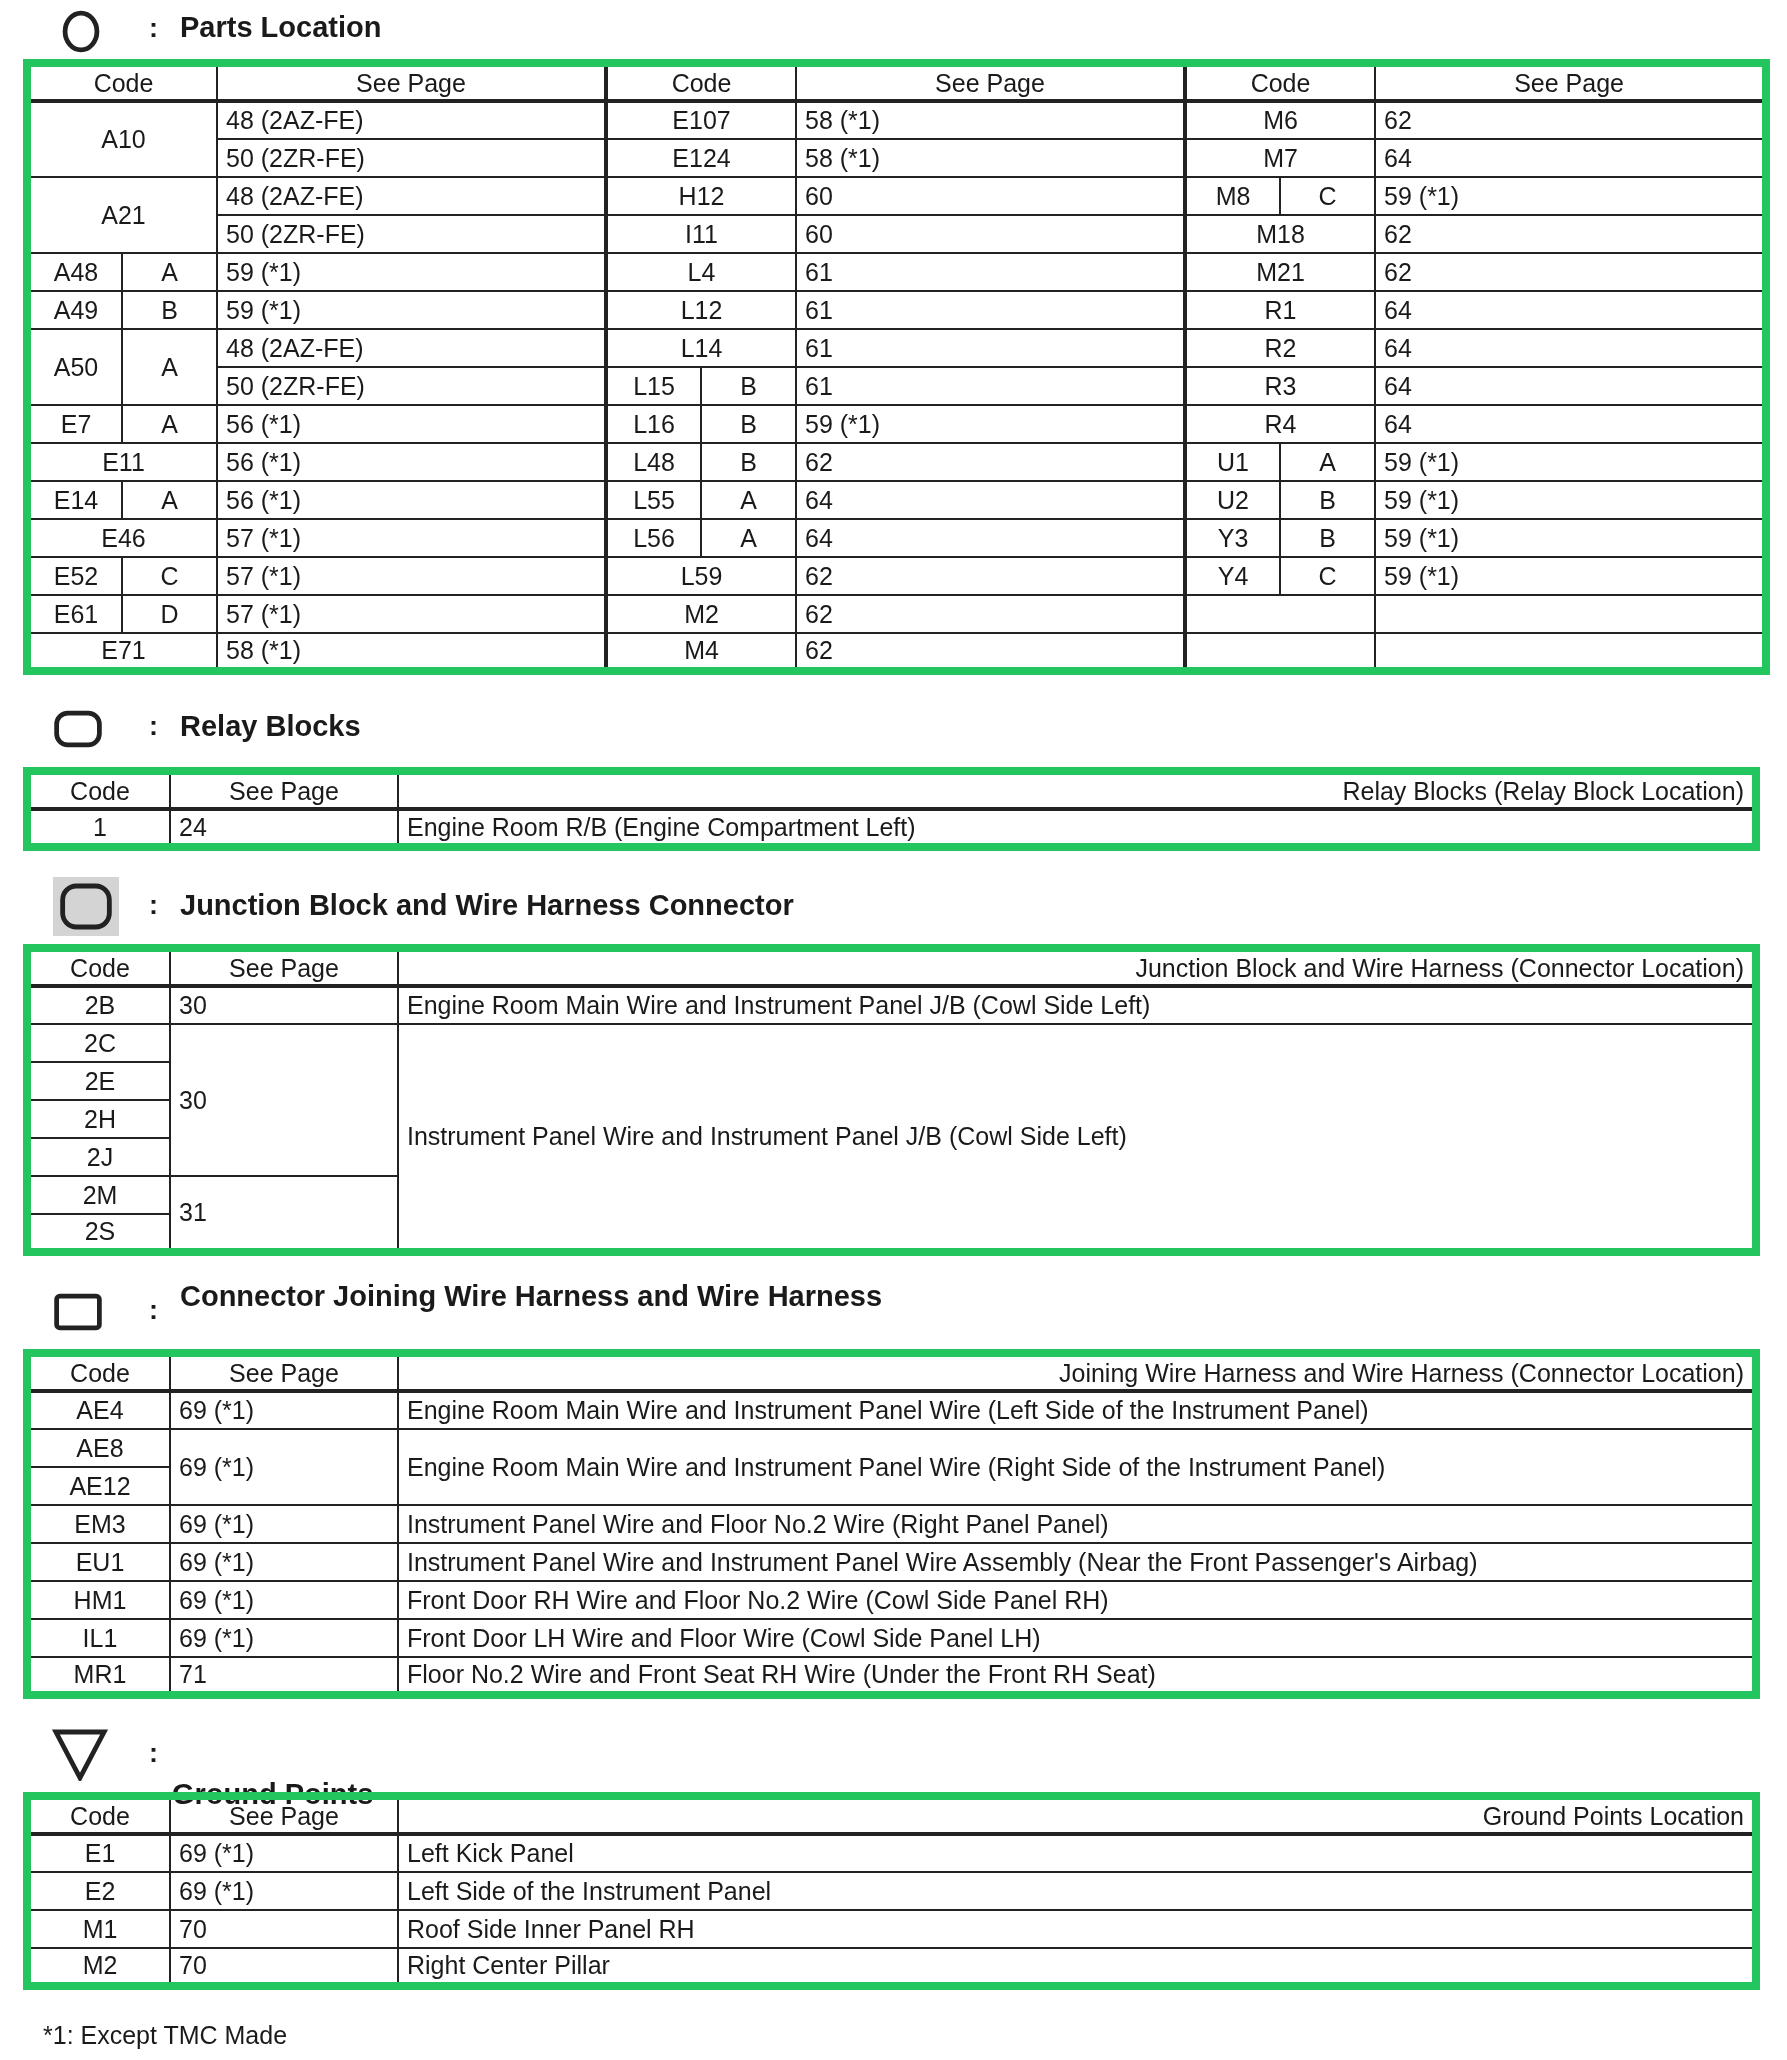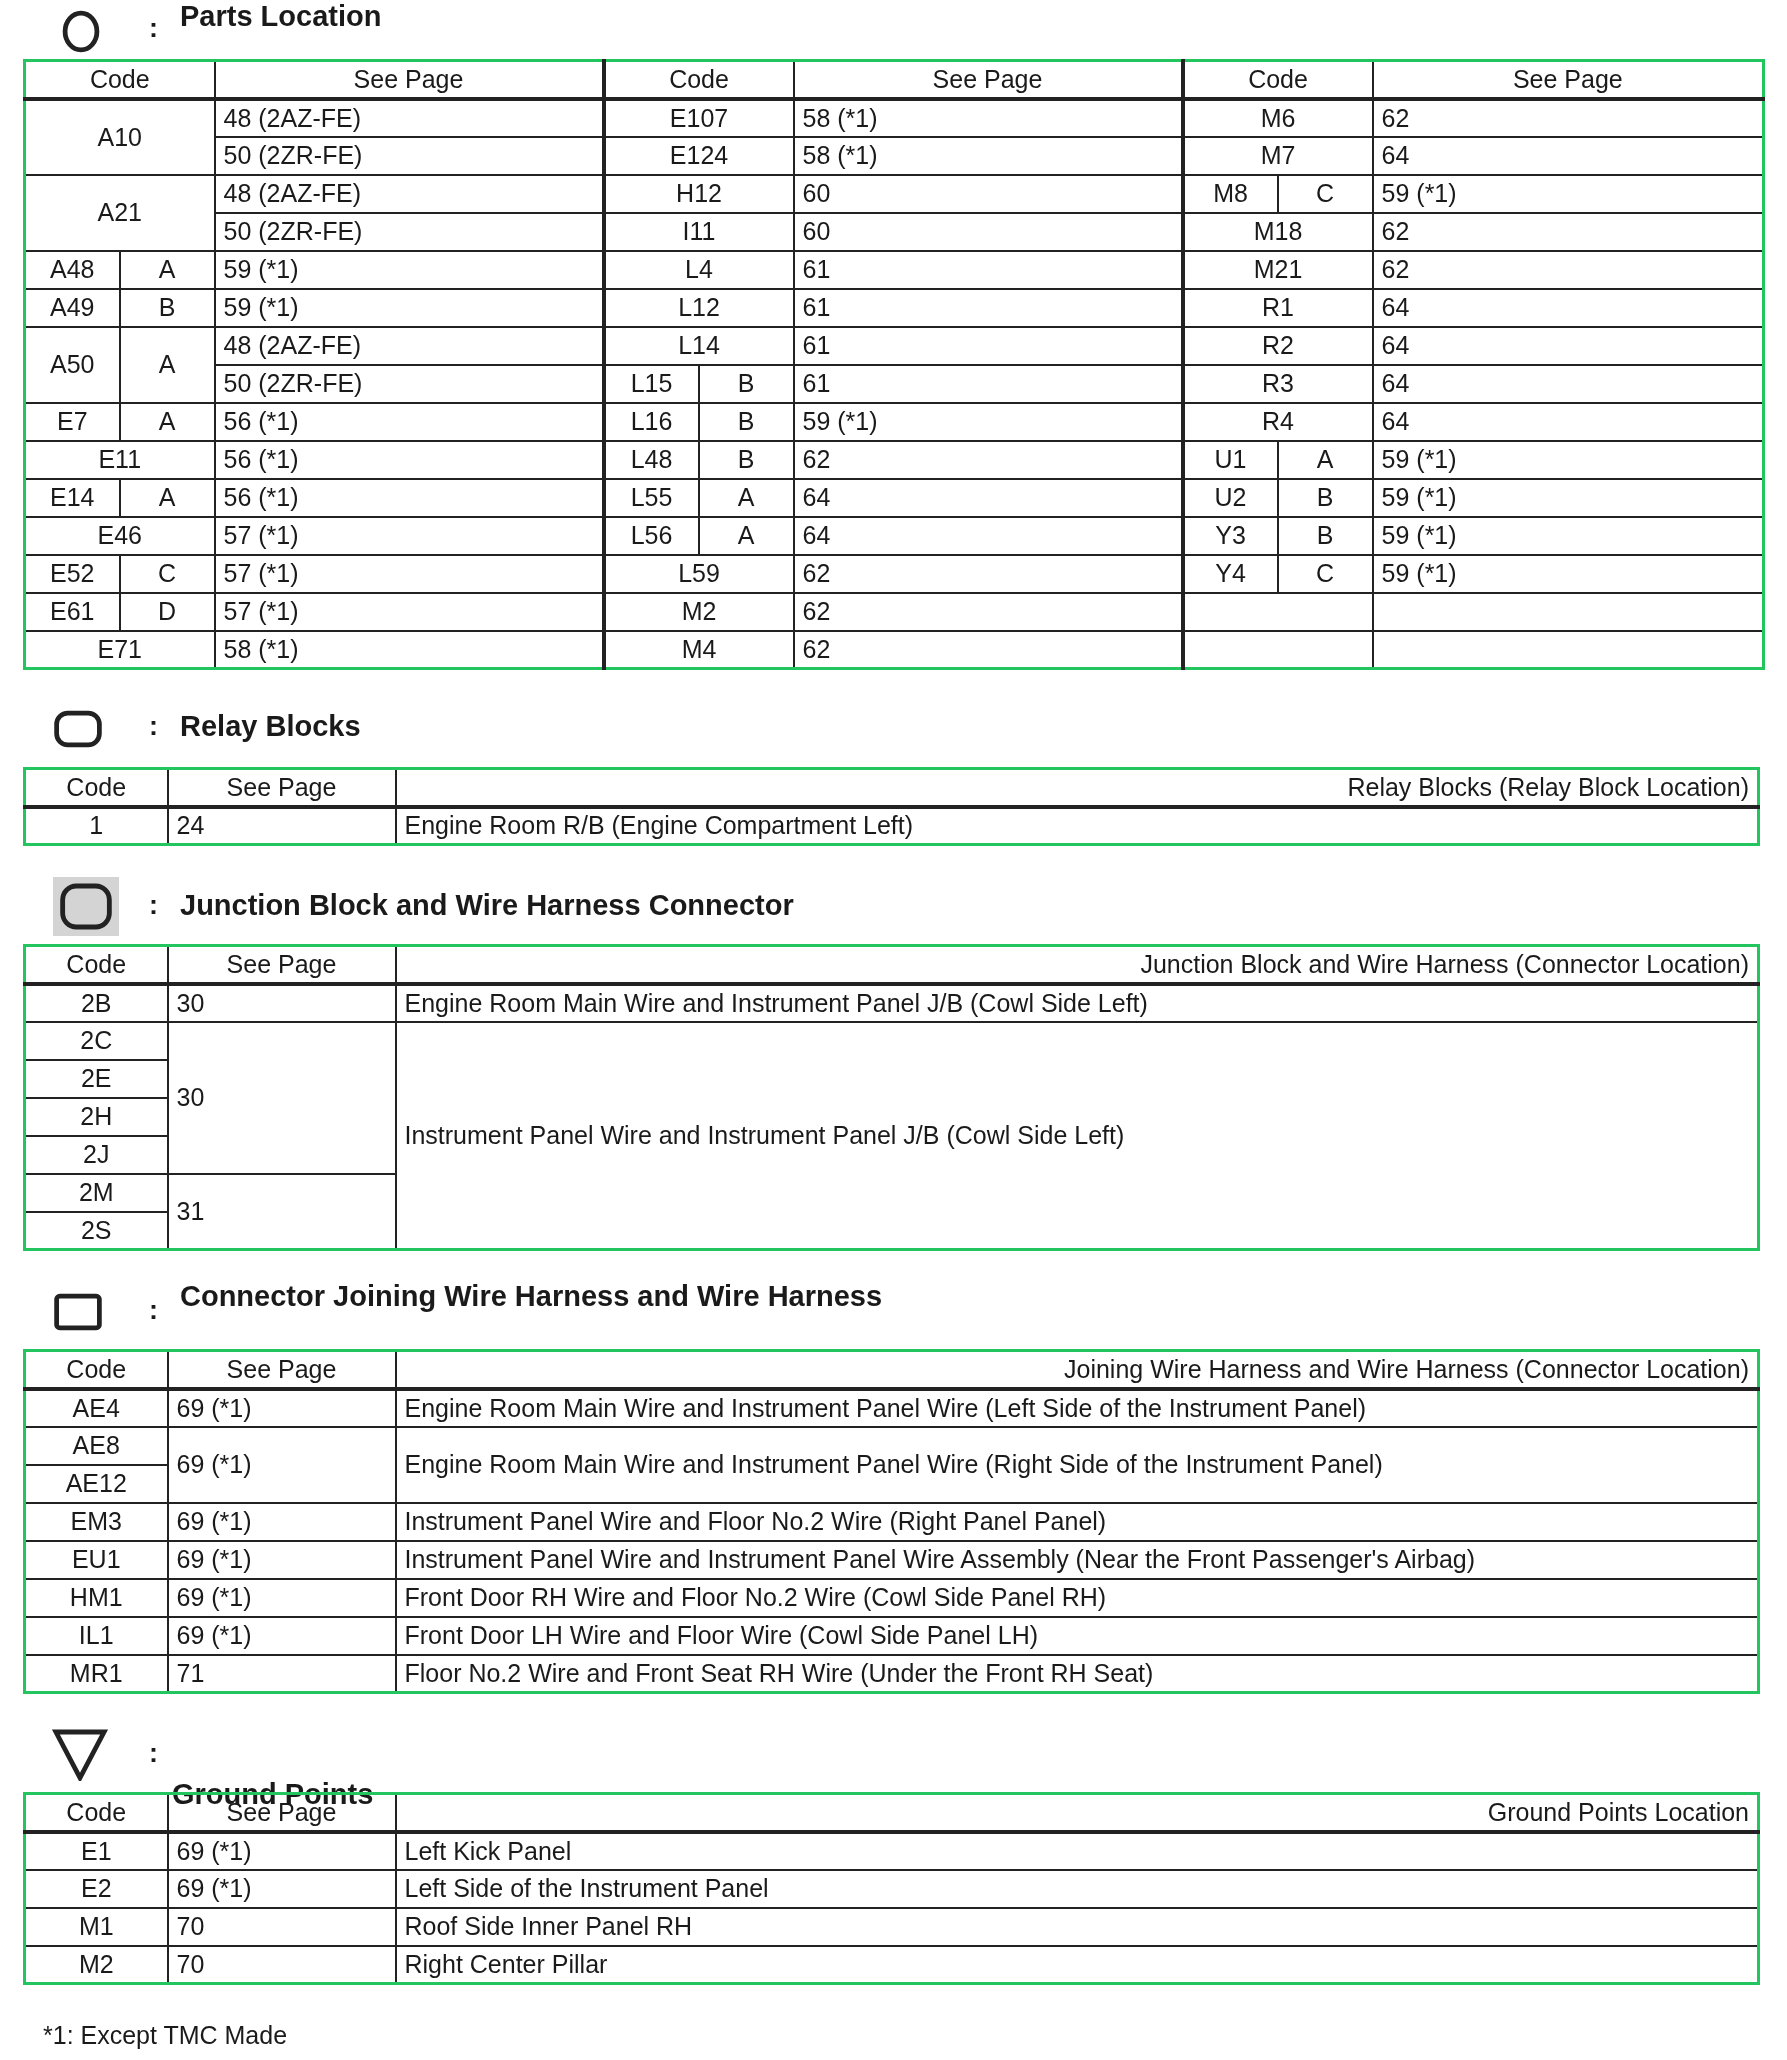--- a/index.html
+++ b/index.html
@@ -2,41 +2,41 @@
 <html style="font-size:13px"><head>
 <meta charset="utf-8">
 <style>
   html,body{margin:0;padding:0;background:#ffffff;}
   body{width:1787px;height:2061px;position:relative;overflow:hidden;
        font-family:"Liberation Sans","DejaVu Sans",sans-serif;color:#1a1a1a;}
   .sec-icon{position:absolute;display:block;box-sizing:border-box;}
   .sec-colon{position:absolute;font-size:27px;font-weight:bold;}
   .sec-text{position:absolute;font-size:29px;font-weight:bold;white-space:nowrap;}
   table{position:absolute;border-collapse:collapse;table-layout:fixed;
-        border:3px solid #22c55e;}
+        border:8px solid #22c55e;}
   td,th{border:2.4px solid #222;font-size:25px;font-weight:normal;padding:0 8px;
         white-space:nowrap;overflow:hidden;box-sizing:border-box;}
   th{text-align:center;border-bottom:4.8px solid #222;}
   th.left{text-align:right;}
   td.c{text-align:center;}
   td.l{text-align:left;}
   .parts td, .parts th{height:38px;}
   .rel td, .rel th{height:38px;}
   .thickv{border-left:4px solid #222;}
   .footnote{position:absolute;left:43px;top:2021px;font-size:25px;}
 </style>
 </head>
 <body>
 
 <div>
   <svg class="sec-icon" style="left:61px;top:9.6px;" width="40" height="43" viewBox="0 0 50 54">
     <ellipse cx="25" cy="27" rx="20" ry="23" fill="none" stroke="#222" stroke-width="6"></ellipse>
   </svg>
   <span class="sec-colon" style="left:149px;top:13px;">:</span>
-  <span class="sec-text" style="left:180px;top:0;">Parts Location</span>
+  <span class="sec-text" style="left:180px;top:11px;">Parts Location</span>
 </div>
 
 <table class="parts" style="left:23px;top:59px;width:1737px;">
   <colgroup>
     <col style="width:95px">
       <col style="width:95px">
       <col style="width:389px">
     <col style="width:95px">
       <col style="width:95px">
       <col style="width:389px">

